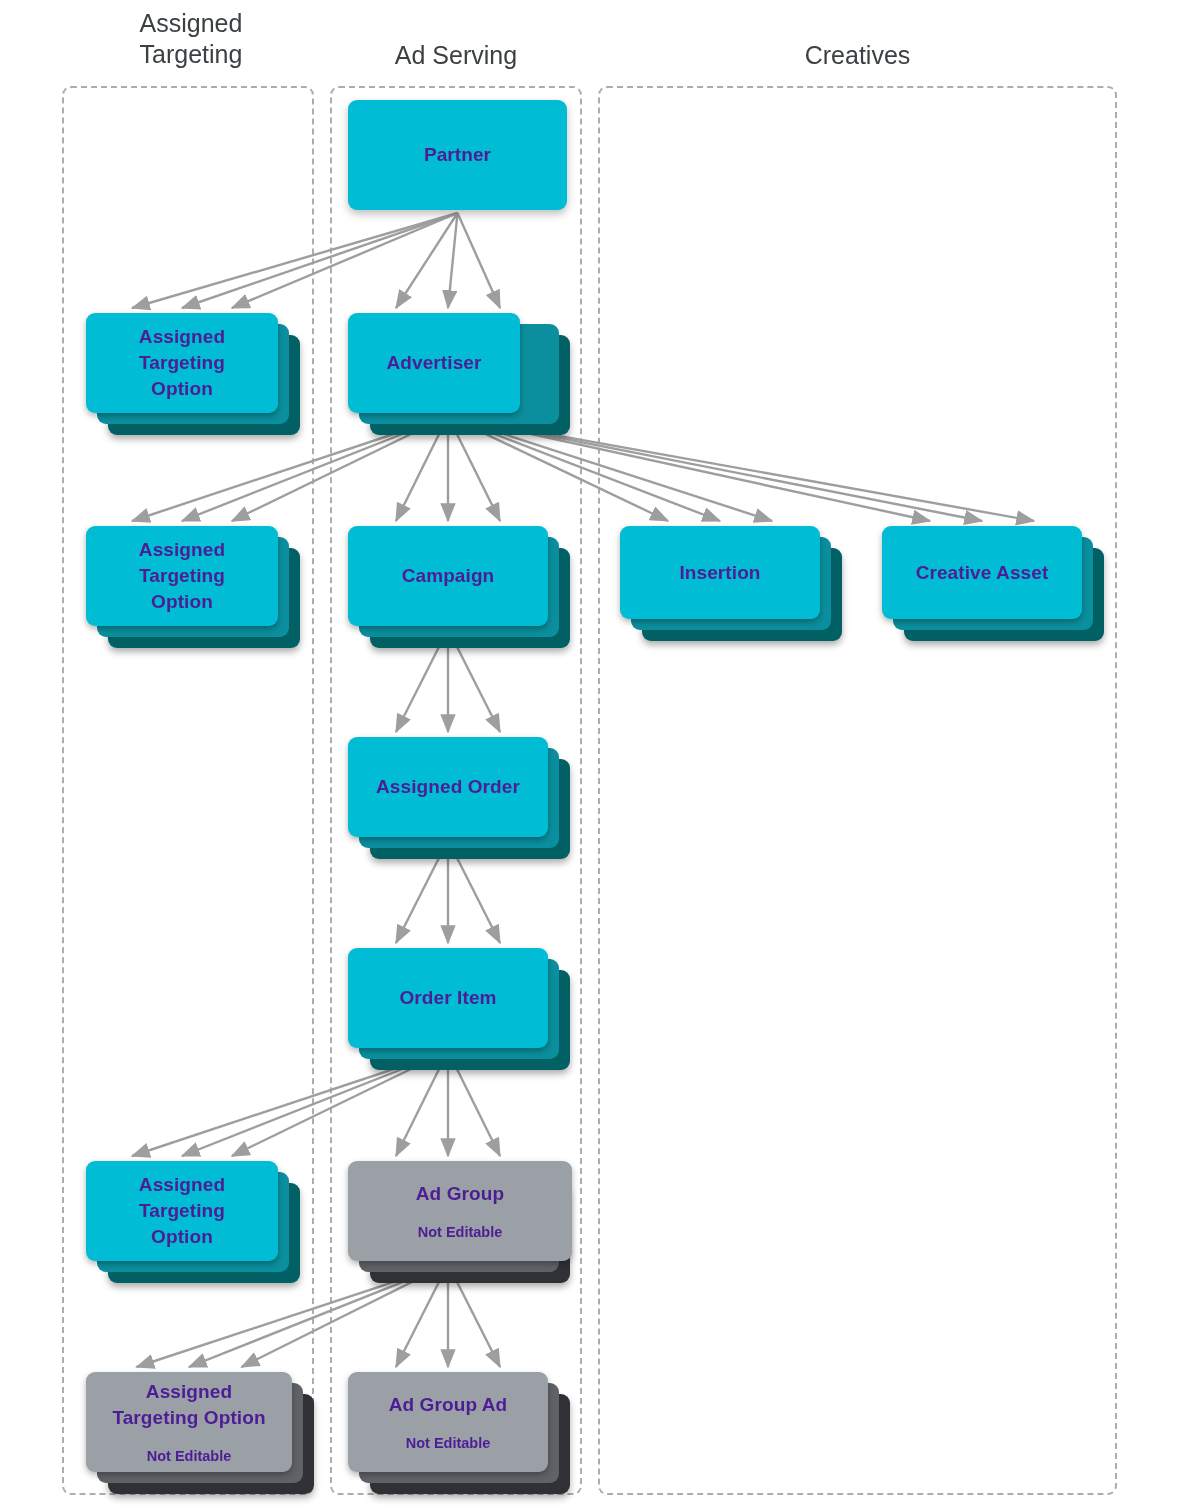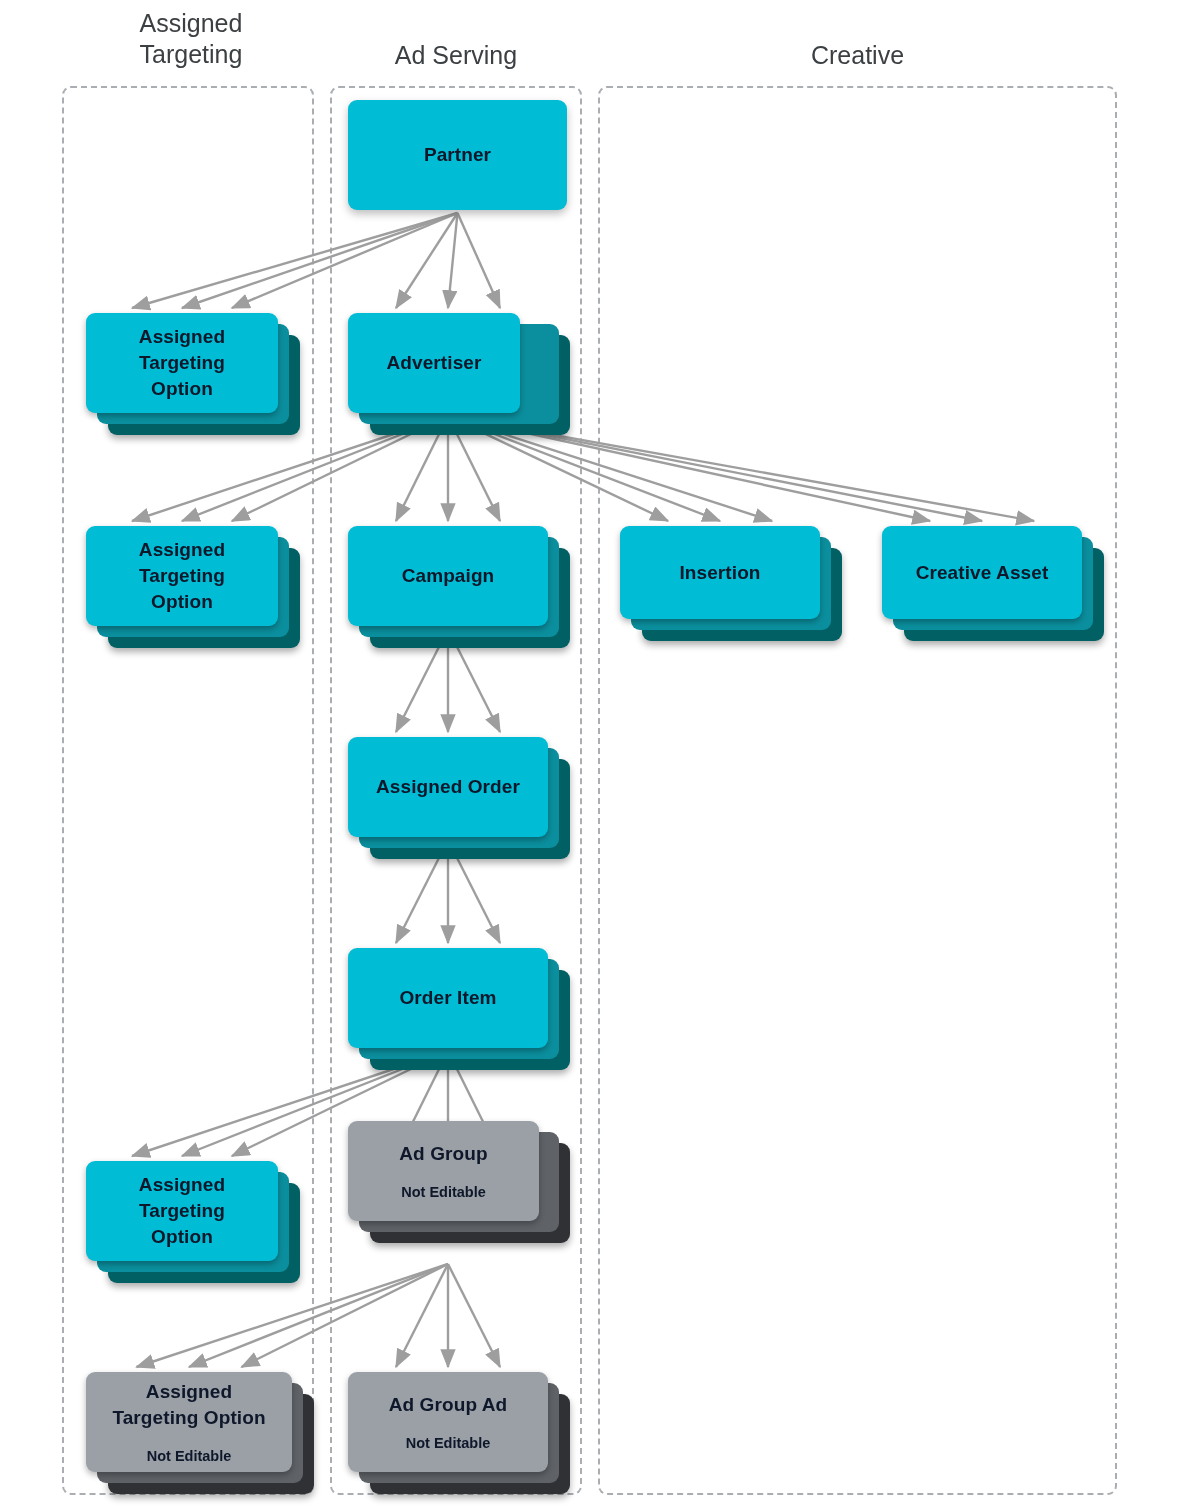--- a/index.html
+++ b/index.html
@@ -51,21 +51,21 @@
   .node .card {
     position: absolute;
     left: 0; top: 0;
     width: 100%;
     height: 100%;
     border-radius: 9px;
     display: flex;
     flex-direction: column;
     align-items: center;
     justify-content: center;
-    color: #0f172a;
+    color: #4c1d95;
     text-align: center;
     z-index: 3;
   }
   
   .node .layer {
     position: absolute;
     border-radius: 9px;
   }
   .node .layer.l1 { z-index: 2; }
   .node .layer.l2 { z-index: 1; }
@@ -104,21 +104,21 @@
   <div id="group-boxes">
       <div class="group-box" style="left: 62px; top: 86px; width: 252px; height: 1409px;"></div>
       <div class="group-box" style="left: 330px; top: 86px; width: 252px; height: 1409px;"></div>
       <div class="group-box" style="left: 598px; top: 86px; width: 519px; height: 1409px;"></div>
     </div>
 
   <div id="col-labels">
       <div class="col-label" style="left: 68px; top: 8px; width: 246px;">Assigned
 Targeting</div>
       <div class="col-label" style="left: 330px; top: 40px; width: 252px;">Ad Serving</div>
-      <div class="col-label" style="left: 598px; top: 40px; width: 519px;">Creative</div>
+      <div class="col-label" style="left: 598px; top: 40px; width: 519px;">Creatives</div>
     </div>
 
   <svg id="edges" viewBox="0 0 1184 1508" preserveAspectRatio="none">
     <defs>
       <marker id="arrowhead" markerWidth="9" markerHeight="9" refX="7.4" refY="3.2" orient="auto" markerUnits="strokeWidth">
         <path d="M0,0 L8,3.2 L0,6.4 z" fill="#9e9e9e"></path>
       </marker>
     </defs>
     <g id="edge-group">
         <line x1="457.5" y1="213.0" x2="132.1" y2="308.0" stroke="#9e9e9e" stroke-width="2.4" marker-end="url(#arrowhead)"></line>
@@ -228,21 +228,21 @@
       </div>
       <div class="node t-cyan" style="left: 86px; top: 1161px; width: 192px; height: 100px;">
         <div class="layer l2" style="left: 22px; top: 22px; width: 192px; height: 100px;"></div>
         <div class="layer l1" style="left: 11px; top: 11px; width: 192px; height: 100px;"></div>
         <div class="card">
           <div class="title">Assigned
 Targeting
 Option</div>
         </div>
       </div>
-      <div class="node t-gray" style="left: 348px; top: 1121px; width: 191px; height: 100px;">
+      <div class="node t-gray" style="left: 348px; top: 1161px; width: 224px; height: 100px;">
         <div class="layer l2" style="left: 22px; top: 22px; width: 200px; height: 100px;"></div>
         <div class="layer l1" style="left: 11px; top: 11px; width: 200px; height: 100px;"></div>
         <div class="card">
           <div class="title">Ad Group</div>
           <div class="subtitle">Not Editable</div>
         </div>
       </div>
       <div class="node t-gray" style="left: 86px; top: 1372px; width: 206px; height: 100px;">
         <div class="layer l2" style="left: 22px; top: 22px; width: 206px; height: 100px;"></div>
         <div class="layer l1" style="left: 11px; top: 11px; width: 206px; height: 100px;"></div>

